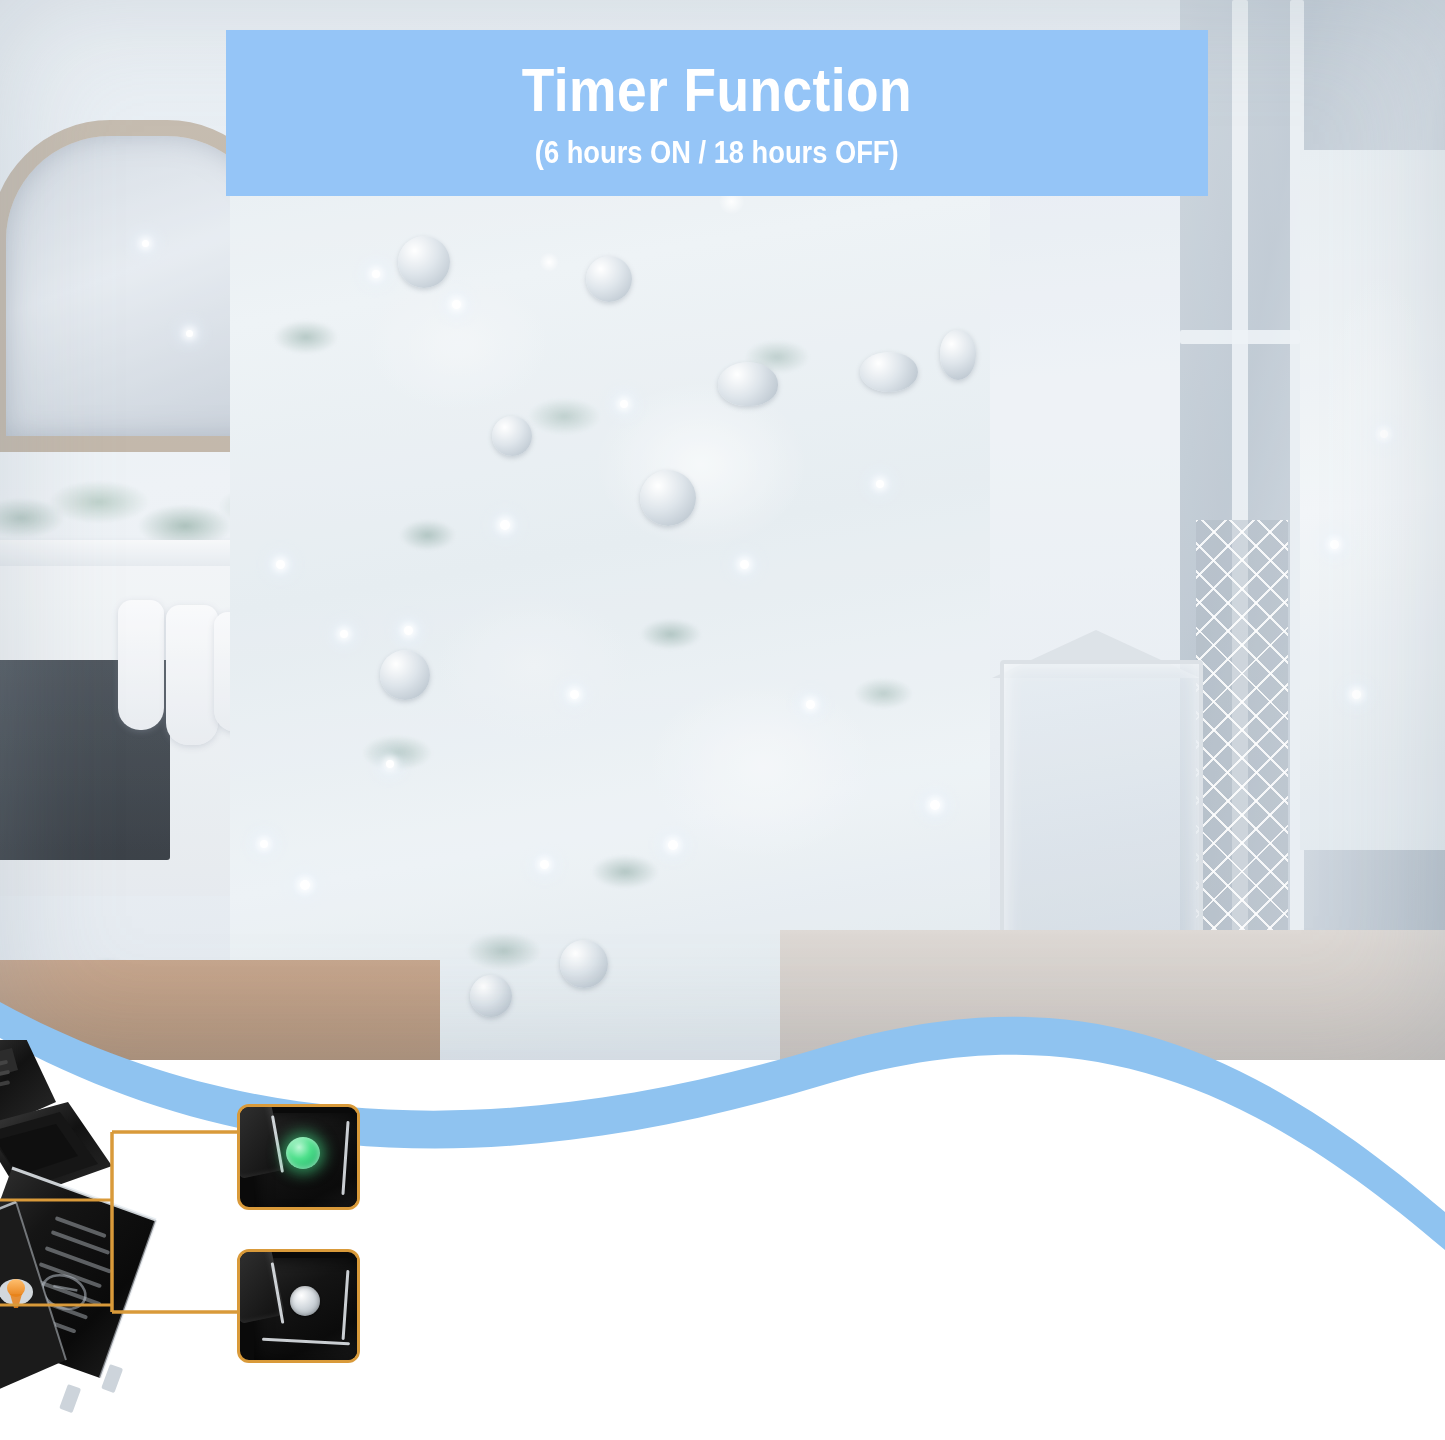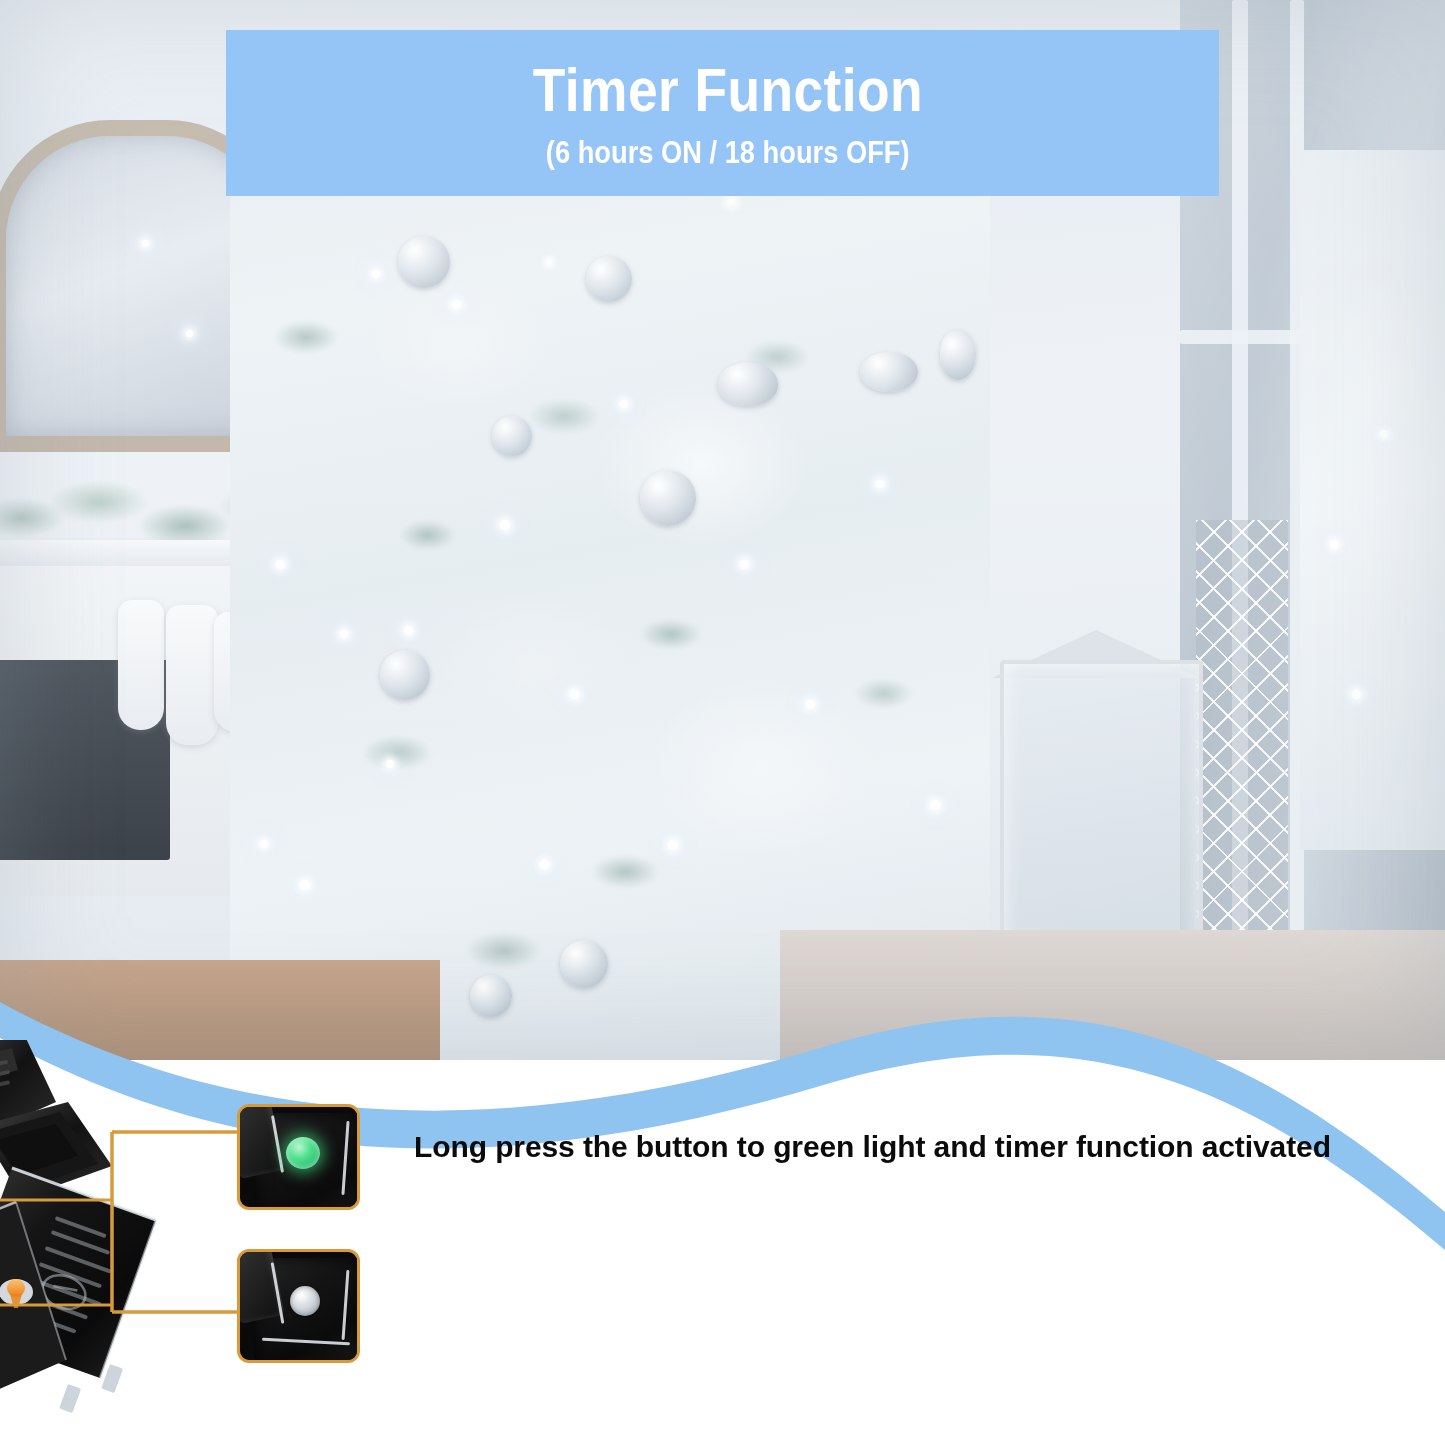--- a/index.html
+++ b/index.html
@@ -158,21 +158,20 @@
   
   .wave-wrap{position:absolute;left:0;top:940px;width:1445px;height:400px;}
   .wave-wrap svg{display:block;}
 
   
   .banner{
     position:absolute;left:226px;top:30px;width:982px;height:166px;
     background:#95c5f7;
     display:flex;flex-direction:column;align-items:center;justify-content:center;
     z-index:6;
-    padding-left:11px;
   }
   .banner-title{
     color:#ffffff;font-size:62px;line-height:1;font-weight:700;
     letter-spacing:.5px;transform:scaleX(.86);transform-origin:center;
     white-space:nowrap;
   }
   .banner-sub{
     color:#ffffff;font-size:31px;line-height:1;font-weight:600;margin-top:16px;
     transform:scaleX(.88);transform-origin:center;white-space:nowrap;
   }
@@ -416,15 +415,14 @@
       <div class="ad-edge" style="left:22px;top:88px;width:88px;height:3px;transform:rotate(3deg);"></div>
       <div class="btn-off"></div>
     </div>
   </div>
 
   <div class="banner">
     <div class="banner-title">Timer Function</div>
     <div class="banner-sub">(6 hours ON / 18 hours OFF)</div>
   </div>
 
-  <div class="caption cap-1">Long press the button to green light and timer function activated</div>
 
 </div>
 
 </body></html>

